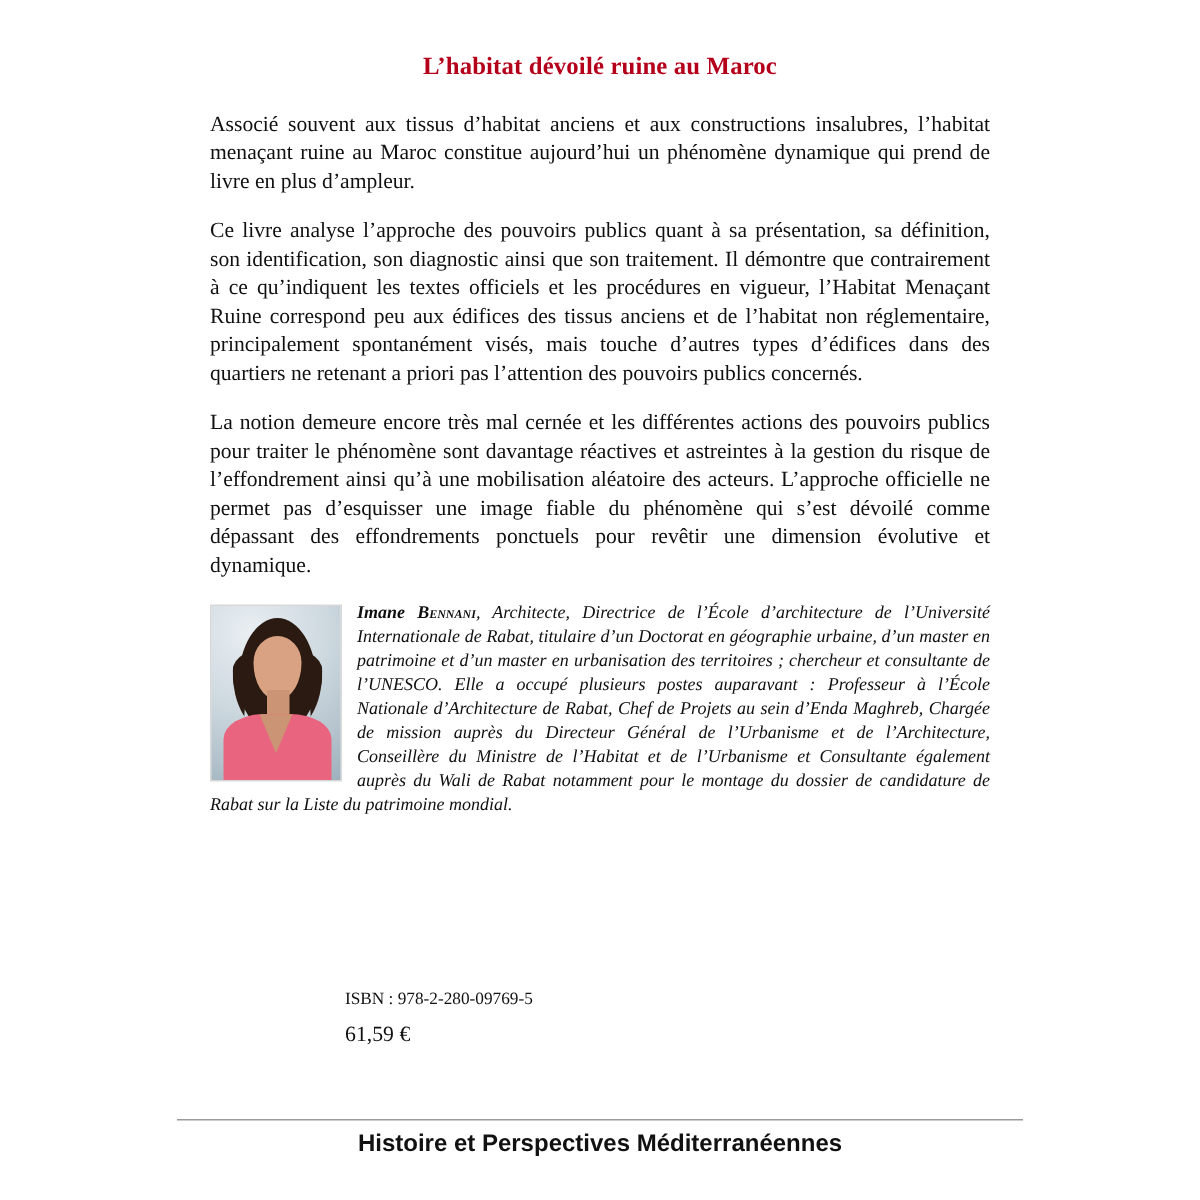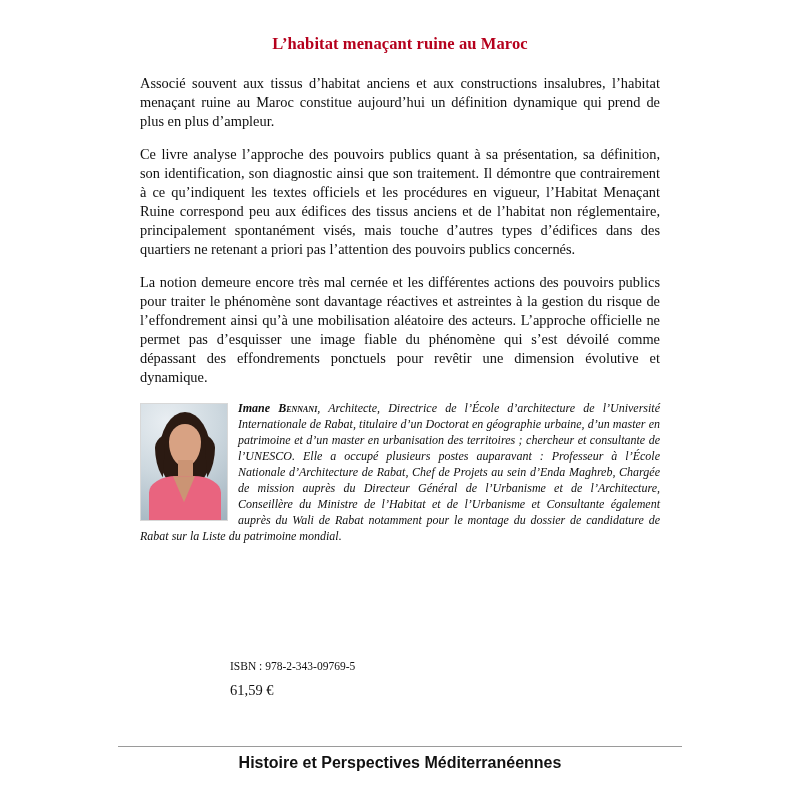--- a/index.html
+++ b/index.html
@@ -193,43 +193,43 @@
     color: #111;
     margin-top: 12px;
   }
 </style>
 </head>
 <body>
 
 <div class="page">
   <div class="cover">
 
-    <div class="title">L’habitat menaçant ruine au Maroc</div>
+    <div class="title">L’habitat dévoilé ruine au Maroc</div>
 
     <div class="body-text">
-      <p>Associé souvent aux tissus d’habitat anciens et aux constructions insalubres, l’habitat menaçant ruine au Maroc constitue aujourd’hui un définition dynamique qui prend de plus en plus d’ampleur.</p>
+      <p>Associé souvent aux tissus d’habitat anciens et aux constructions insalubres, l’habitat menaçant ruine au Maroc constitue aujourd’hui un phénomène dynamique qui prend de livre en plus d’ampleur.</p>
       <p>Ce livre analyse l’approche des pouvoirs publics quant à sa présentation, sa définition, son identification, son diagnostic ainsi que son traitement. Il démontre que contrairement à ce qu’indiquent les textes officiels et les procédures en vigueur, l’Habitat Menaçant Ruine correspond peu aux édifices des tissus anciens et de l’habitat non réglementaire, principalement spontanément visés, mais touche d’autres types d’édifices dans des quartiers ne retenant a priori pas l’attention des pouvoirs publics concernés.</p>
       <p>La notion demeure encore très mal cernée et les différentes actions des pouvoirs publics pour traiter le phénomène sont davantage réactives et astreintes à la gestion du risque de l’effondrement ainsi qu’à une mobilisation aléatoire des acteurs. L’approche officielle ne permet pas d’esquisser une image fiable du phénomène qui s’est dévoilé comme dépassant des effondrements ponctuels pour revêtir une dimension évolutive et dynamique.</p>
     </div>
 
     <div class="bio-block">
       <div class="author-photo">
         <div class="ph-bg"></div>
         <div class="ph-hair"></div>
         <div class="ph-face"></div>
         <div class="ph-neck"></div>
         <div class="ph-hair2"></div>
         <div class="ph-body"></div>
         <div class="ph-vneck"></div>
       </div>
       <span class="name-sc">Imane </span><span class="name-sc sc">Bennani</span><span>, Architecte, Directrice de l’École d’architecture de l’Université Internationale de Rabat, titulaire d’un Doctorat en géographie urbaine, d’un master en patrimoine et d’un master en urbanisation des territoires ; chercheur et consultante de l’UNESCO. Elle a occupé plusieurs postes auparavant : Professeur à l’École Nationale d’Architecture de Rabat, Chef de Projets au sein d’Enda Maghreb, Chargée de mission auprès du Directeur Général de l’Urbanisme et de l’Architecture, Conseillère du Ministre de l’Habitat et de l’Urbanisme et Consultante également auprès du Wali de Rabat notamment pour le montage du dossier de candidature de Rabat sur la Liste du patrimoine mondial.</span>
     </div>
 
     <div class="footer">
-      <div class="isbn-box">ISBN : 978-2-343-09769-5</div>
+      <div class="isbn-box">ISBN : 978-2-280-09769-5</div>
       <div class="price">61,59 €</div>
 
 
 
       <div class="series-bar">Histoire et Perspectives Méditerranéennes</div>
     </div>
 
   </div>
 </div>
 

